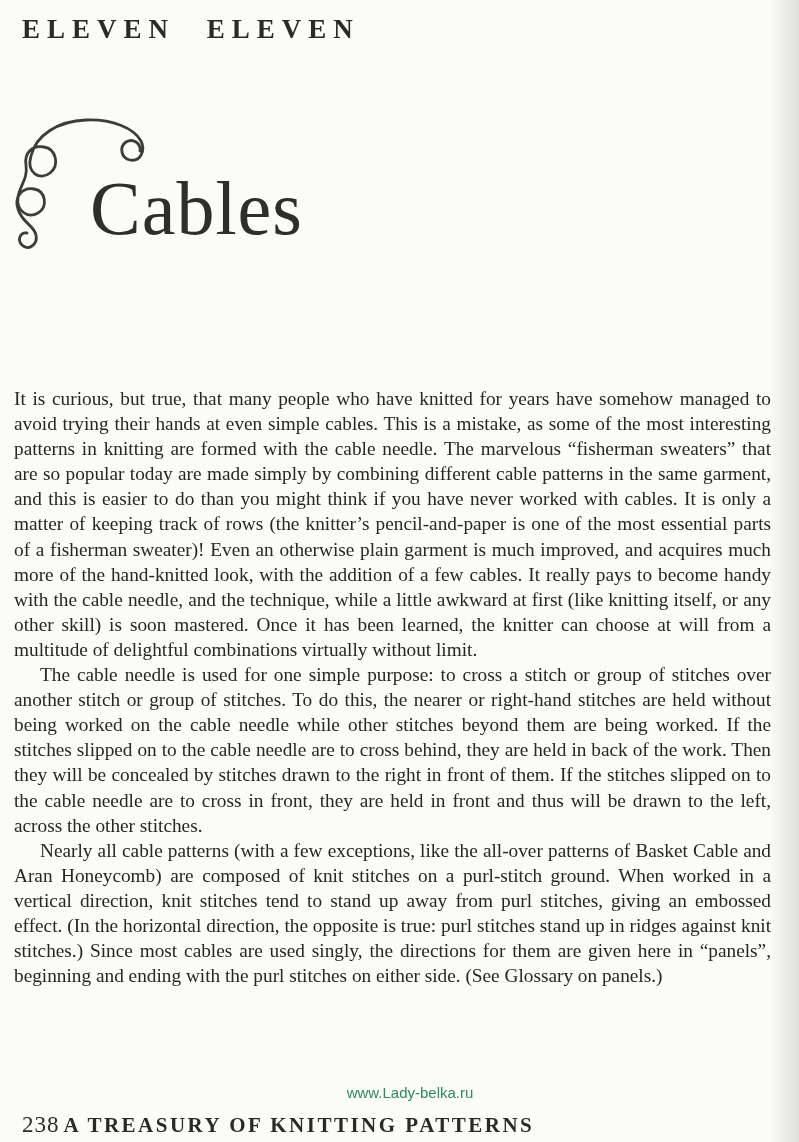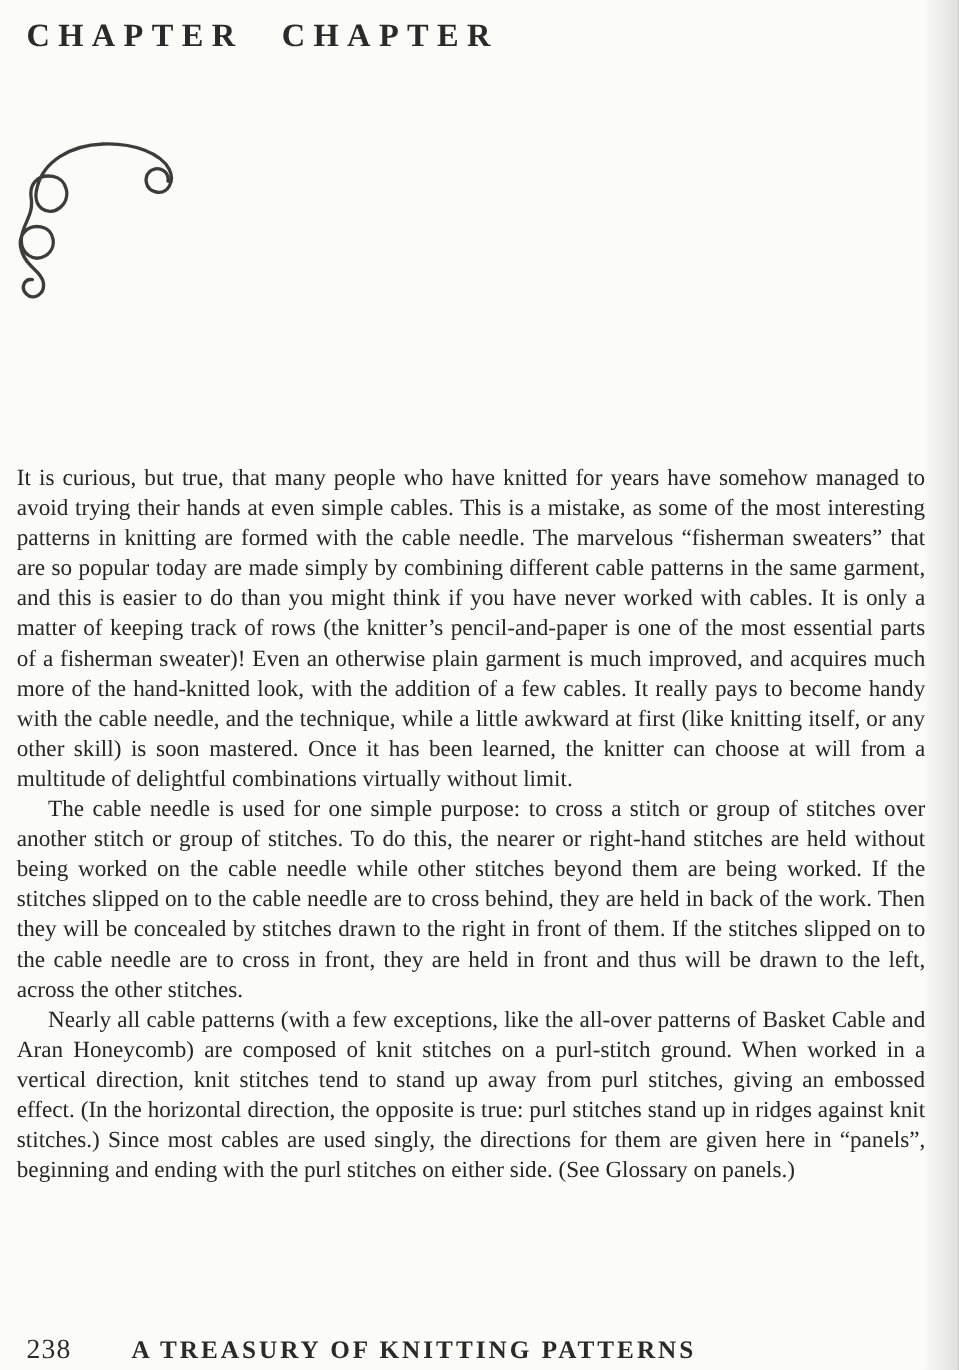--- a/index.html
+++ b/index.html
@@ -73,33 +73,32 @@
     width: 757px;
     white-space: nowrap;
   }
   .footer .page-number {
     font-size: 23px;
     font-weight: normal;
     letter-spacing: 1px;
     color: var(--ink, #2a2a2a);
   }
   .footer .book-title {
-    margin-left: 46px;
     font-size: 21px;
     font-weight: bold;
     letter-spacing: 2.5px;
     color: var(--ink, #2a2a2a);
   }
 </style>
 </head>
 <body>
 
 <div class="page">
 
-  <div class="chapter-header">CHAPTER CHAPTER</div>
+  <div class="chapter-header">ELEVEN ELEVEN</div>
 
   <div class="ornament">
     <svg width="158" height="152" viewBox="0 0 158 150" fill="none" xmlns="http://www.w3.org/2000/svg">
       <path d="M128 50
                C129 42 121 37 114 41
                C107 46 109 57 118 59
                C128 61 134 50 129 40
                C122 27 100 18 74 19
                C46 20 24 34 19 55
                C14 72 28 80 38 72
@@ -108,27 +107,29 @@
                C16 78 8 84 6 96
                C4 110 16 118 26 112
                C36 106 34 90 22 88
                C10 86 2 96 6 108
                C10 122 22 124 24 134
                C26 144 16 150 10 144
                C5 139 8 131 15 132" stroke="#3c3c3c" stroke-width="2.8" stroke-linecap="round"></path>
     </svg>
   </div>
 
+  <div class="chapter-title">Cables</div>
 
   <div class="body-text">
     <p>It is curious, but true, that many people who have knitted for years have somehow managed to avoid trying their hands at even simple cables. This is a mistake, as some of the most interesting patterns in knitting are formed with the cable needle. The marvelous “fisherman sweaters” that are so popular today are made simply by combining different cable patterns in the same garment, and this is easier to do than you might think if you have never worked with cables. It is only a matter of keeping track of rows (the knitter’s pencil-and-paper is one of the most essential parts of a fisherman sweater)! Even an otherwise plain garment is much improved, and acquires much more of the hand-knitted look, with the addition of a few cables. It really pays to become handy with the cable needle, and the technique, while a little awkward at first (like knitting itself, or any other skill) is soon mastered. Once it has been learned, the knitter can choose at will from a multitude of delightful combinations virtually without limit.</p>
     <p class="indent">The cable needle is used for one simple purpose: to cross a stitch or group of stitches over another stitch or group of stitches. To do this, the nearer or right-hand stitches are held without being worked on the cable needle while other stitches beyond them are being worked. If the stitches slipped on to the cable needle are to cross behind, they are held in back of the work. Then they will be concealed by stitches drawn to the right in front of them. If the stitches slipped on to the cable needle are to cross in front, they are held in front and thus will be drawn to the left, across the other stitches.</p>
     <p class="indent">Nearly all cable patterns (with a few exceptions, like the all-over patterns of Basket Cable and Aran Honeycomb) are composed of knit stitches on a purl-stitch ground. When worked in a vertical direction, knit stitches tend to stand up away from purl stitches, giving an embossed effect. (In the horizontal direction, the opposite is true: purl stitches stand up in ridges against knit stitches.) Since most cables are used singly, the directions for them are given here in “panels”, beginning and ending with the purl stitches on either side. (See Glossary on panels.)</p>
   </div>
 
+  <div class="watermark">www.Lady-belka.ru</div>
 
   <div class="footer">
     <span class="page-number">238</span>
     <span class="book-title">A TREASURY OF KNITTING PATTERNS</span>
   </div>
 
   <div class="edge-shade"></div>
 
 </div>
 

